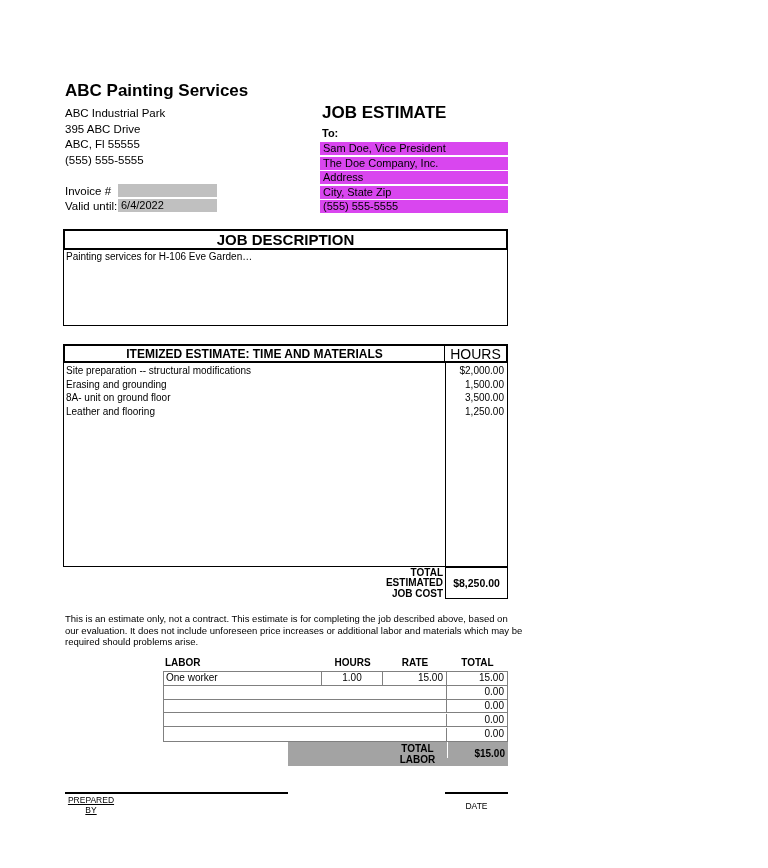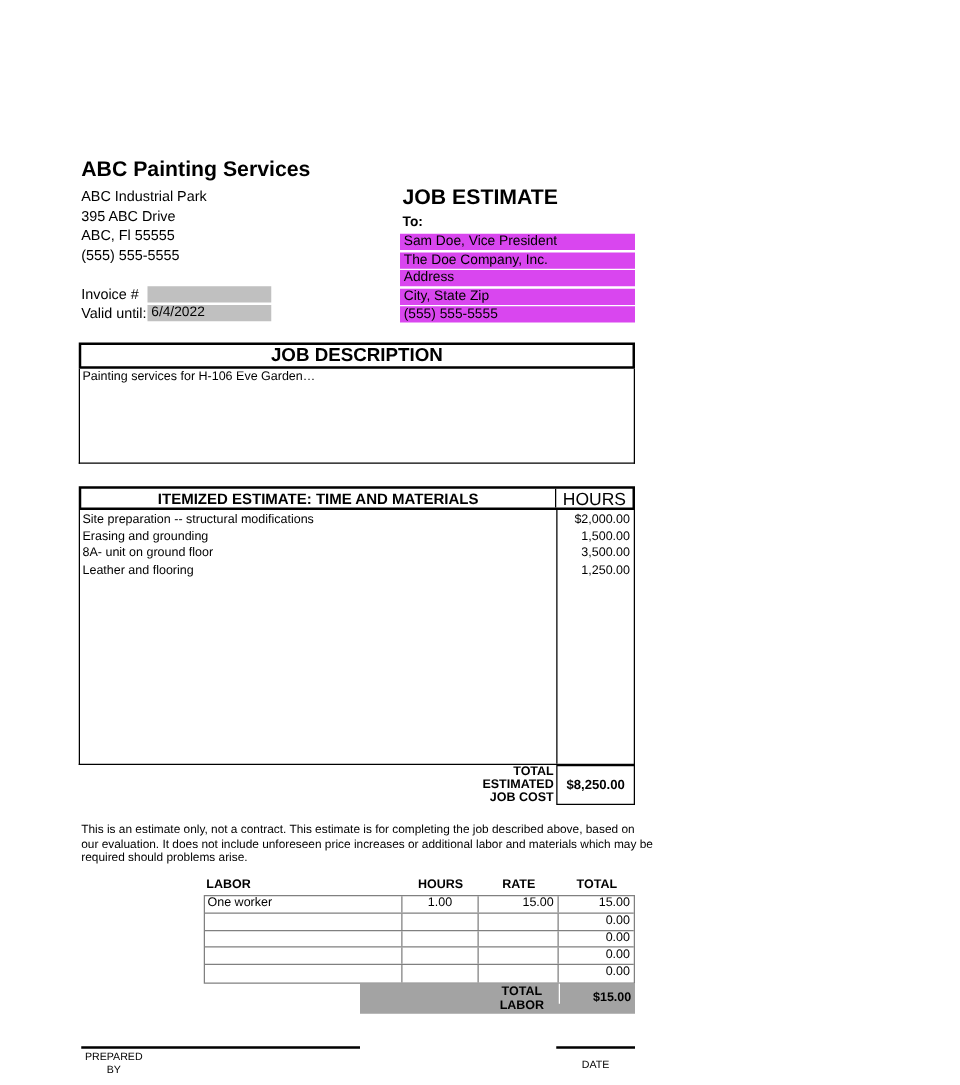--- a/index.html
+++ b/index.html
@@ -1,21 +1,21 @@
 <!DOCTYPE html>
 <html><head>
 <meta charset="utf-8">
 <style>
   * { box-sizing: border-box; margin: 0; padding: 0; }
   html, body { background: #ffffff; }
   body {
     width: 768px; height: 868px; position: relative; overflow: hidden;
     font-family: "Liberation Sans", sans-serif; color: #000;
   }
-  .abs { position: absolute; margin-top: 45px; }
+  .abs { position: absolute; }
 
   
   .company-name { left: 65px; top: 81px; font-size: 17px; font-weight: 700; }
   .company-address { left: 65px; top: 106px; font-size: 11.5px; line-height: 15.7px; }
 
   
   .invoice-label { left: 65px; top: 185px; font-size: 11.5px; }
   .invoice-field { left: 118px; top: 184px; width: 99px; height: 13px; background: #c0c0c0; font-size: 11px; line-height: 13px; padding-left: 3px; }
   .valid-label { left: 65px; top: 200px; font-size: 11.5px; }
   .valid-field { left: 118px; top: 199px; width: 99px; height: 13px; background: #c0c0c0; font-size: 11px; line-height: 13px; padding-left: 3px; }
@@ -46,36 +46,36 @@
     display: flex; align-items: center; justify-content: center; font-size: 10.5px; font-weight: 700; }
 
   
   .disclaimer { left: 65px; top: 613px; width: 458px; font-size: 9.5px; line-height: 11.7px; }
 
   
   .labor-h { top: 657px; font-size: 10px; font-weight: 700; }
   .lh0 { left: 165px; } .lh1 { left: 322px; width: 61px; text-align: center; }
   .lh2 { left: 383px; width: 64px; text-align: center; } .lh3 { left: 447px; width: 61px; text-align: center; }
   .labor-body { left: 163px; top: 671px; width: 345px; height: 71px; border: 1px solid #808080; }
-  .labor-row { display: flex; height: 13.8px; border-bottom: 1px solid #808080; font-size: 10px; line-height: 12.5px; }
+  .labor-row { display: flex; height: 13.8px; border-bottom: 1px solid #808080; font-size: 10px; line-height: 12.5px; align-items: flex-end; }
   .labor-row:last-child { border-bottom: none; }
   .lc-desc { flex: 1; padding-left: 2px; }
   .lc-hours { width: 61px; border-left: 1px solid #808080; text-align: center; }
   .lc-rate { width: 64px; border-left: 1px solid #808080; text-align: right; padding-right: 3px; }
   .lc-total { width: 61px; border-left: 1px solid #808080; text-align: right; padding-right: 3px; }
   .labor-footer { left: 288px; top: 742px; width: 220px; height: 24px; background: #a3a3a3; }
   .labor-total-label { position: absolute; left: 102px; top: 1px; width: 55px; text-align: center;
     font-size: 10px; font-weight: 700; line-height: 11px; }
   .labor-total-value { position: absolute; left: 159px; top: 0; width: 61px; height: 16px;
     border-left: 1px solid #ffffff; text-align: right; padding-right: 3px; line-height: 24px; font-size: 10px; font-weight: 700; }
 
   
   .sig-line-left { left: 65px; top: 792px; width: 223px; height: 2px; background: #000; }
   .sig-line-right { left: 445px; top: 792px; width: 63px; height: 2px; background: #000; }
-  .prepared-label { left: 67px; top: 796px; width: 48px; text-align: center; font-size: 8.5px; line-height: 9.5px; }
+  .prepared-label { left: 67px; top: 796px; width: 48px; text-align: center; font-size: 8.5px; line-height: 9.5px; text-decoration: underline; }
   .date-label { left: 445px; top: 801px; width: 63px; text-align: center; font-size: 8.5px; }
 </style>
 </head>
 <body>
 
 <div class="abs company-name">ABC Painting Services</div>
 <div class="abs company-address">
   <div>ABC Industrial Park</div>
   <div>395 ABC Drive</div>
   <div>ABC, Fl 55555</div>

